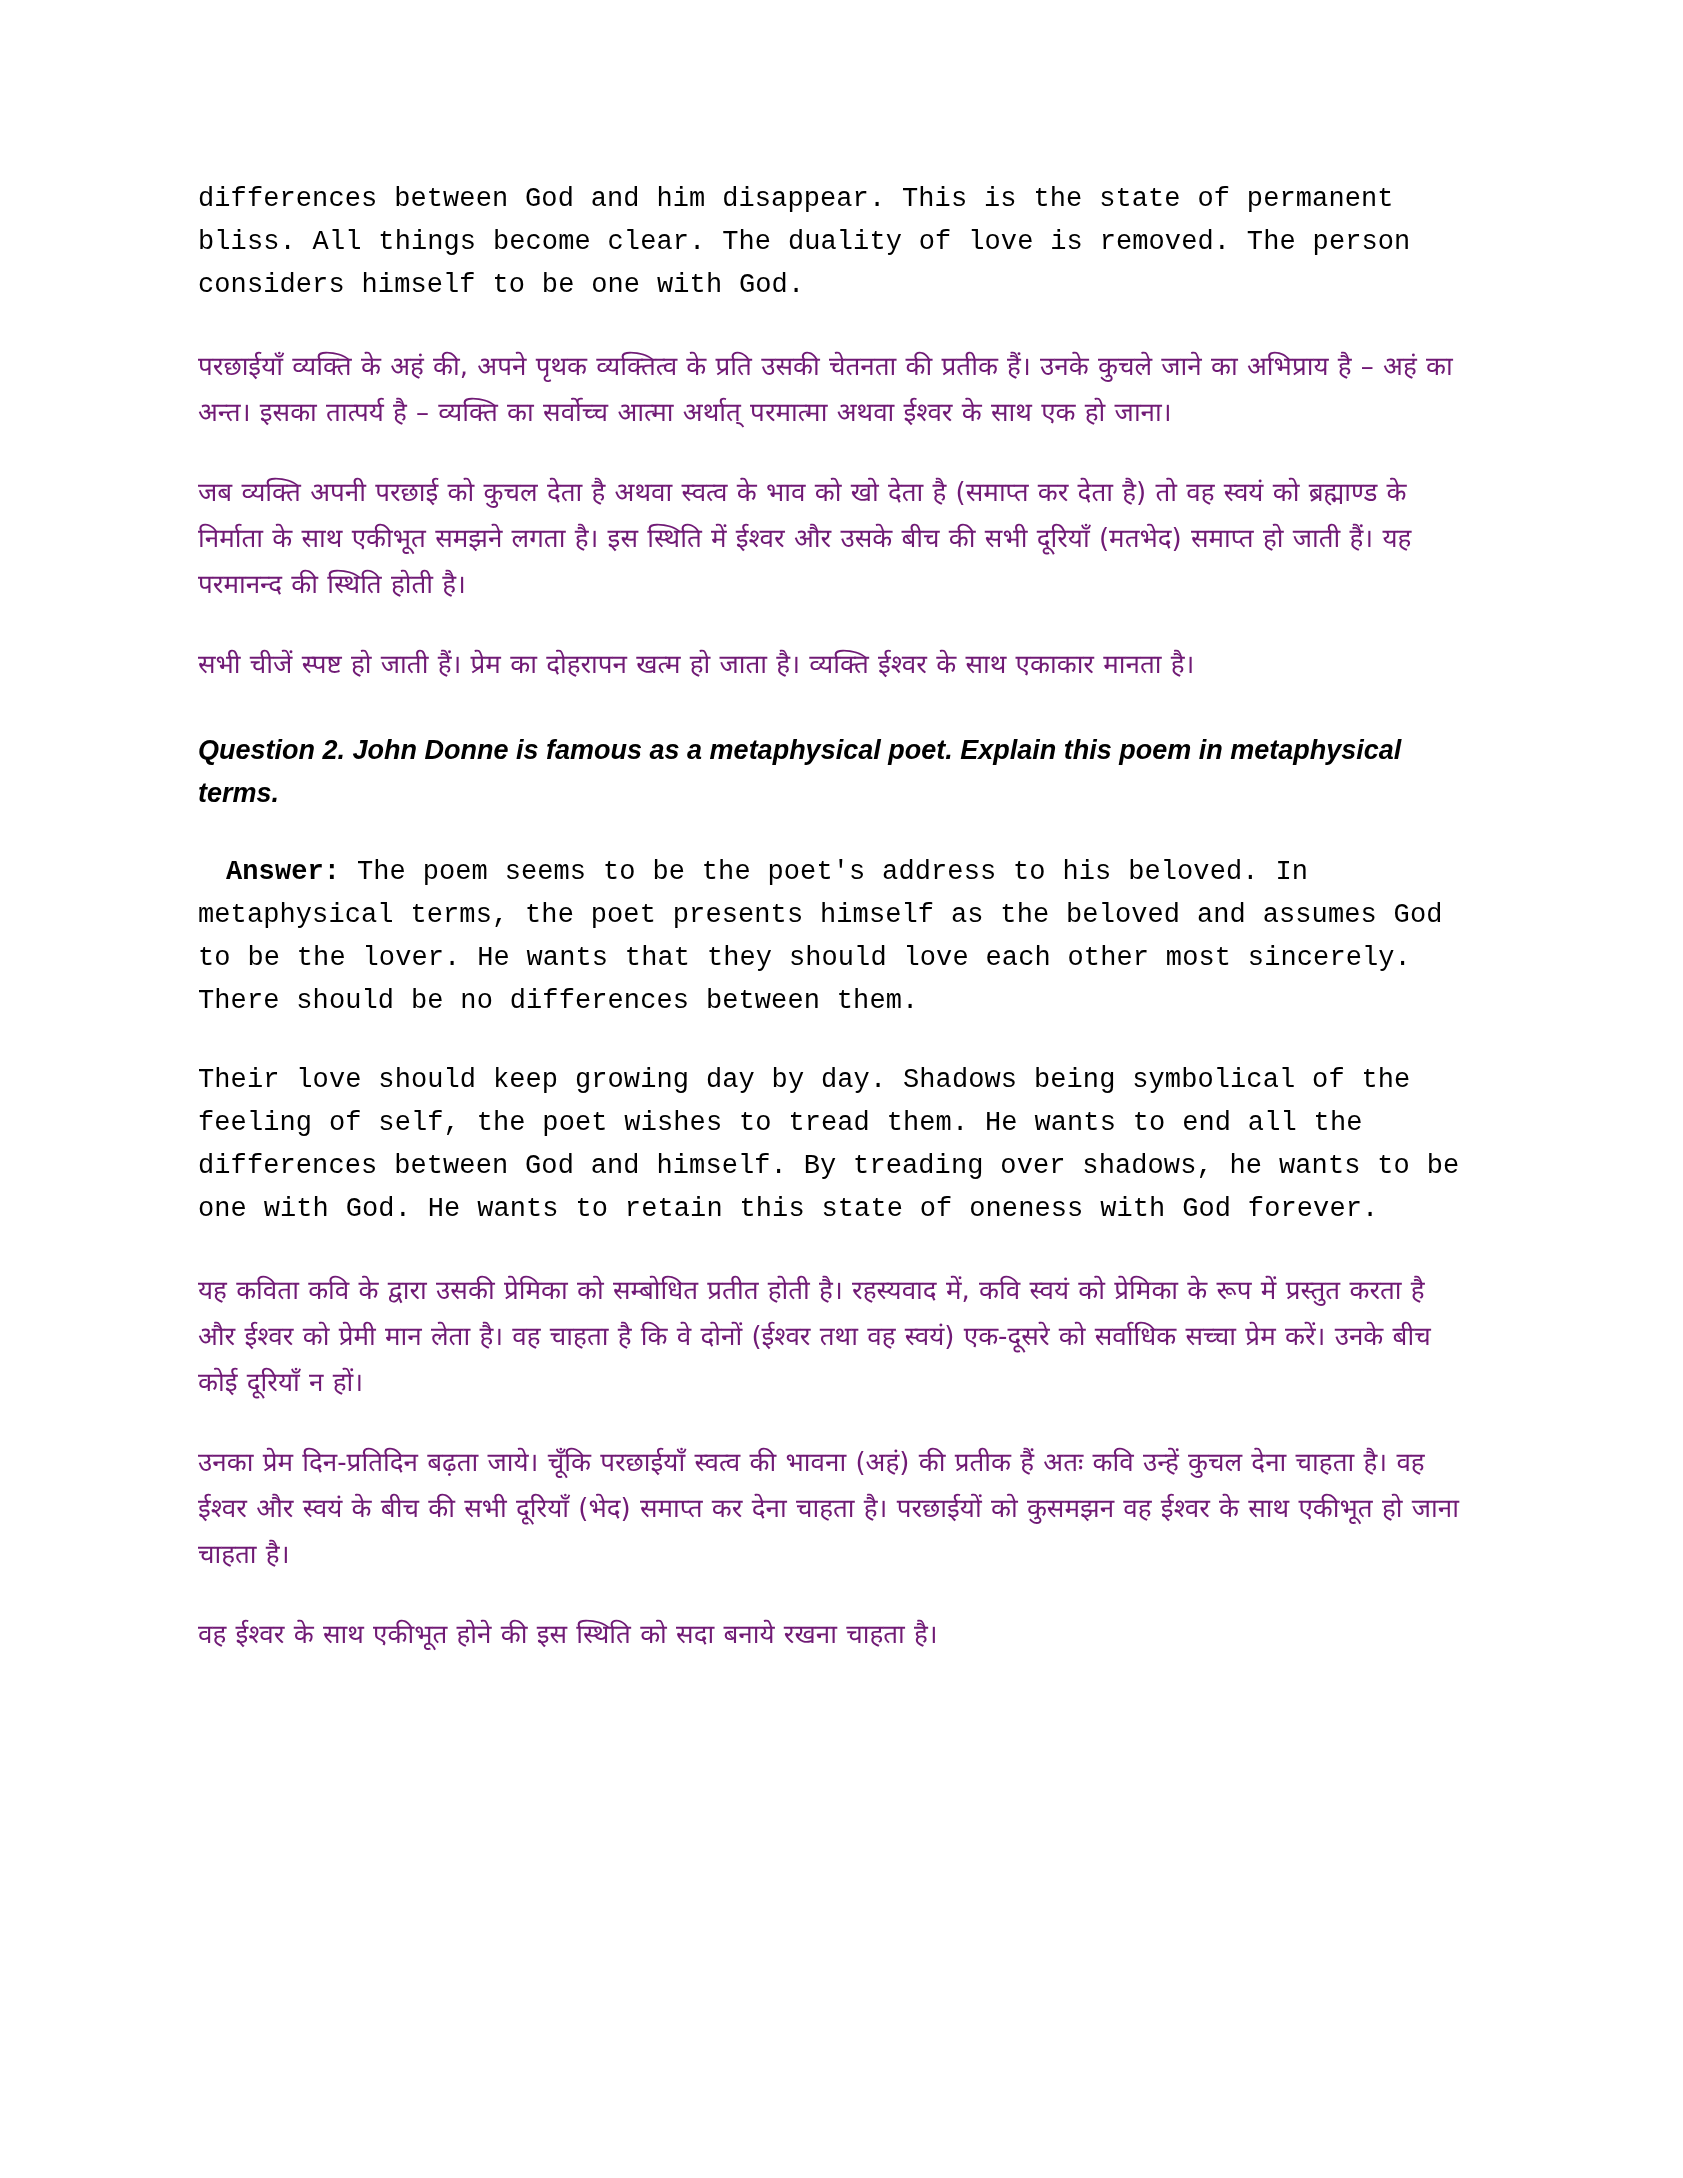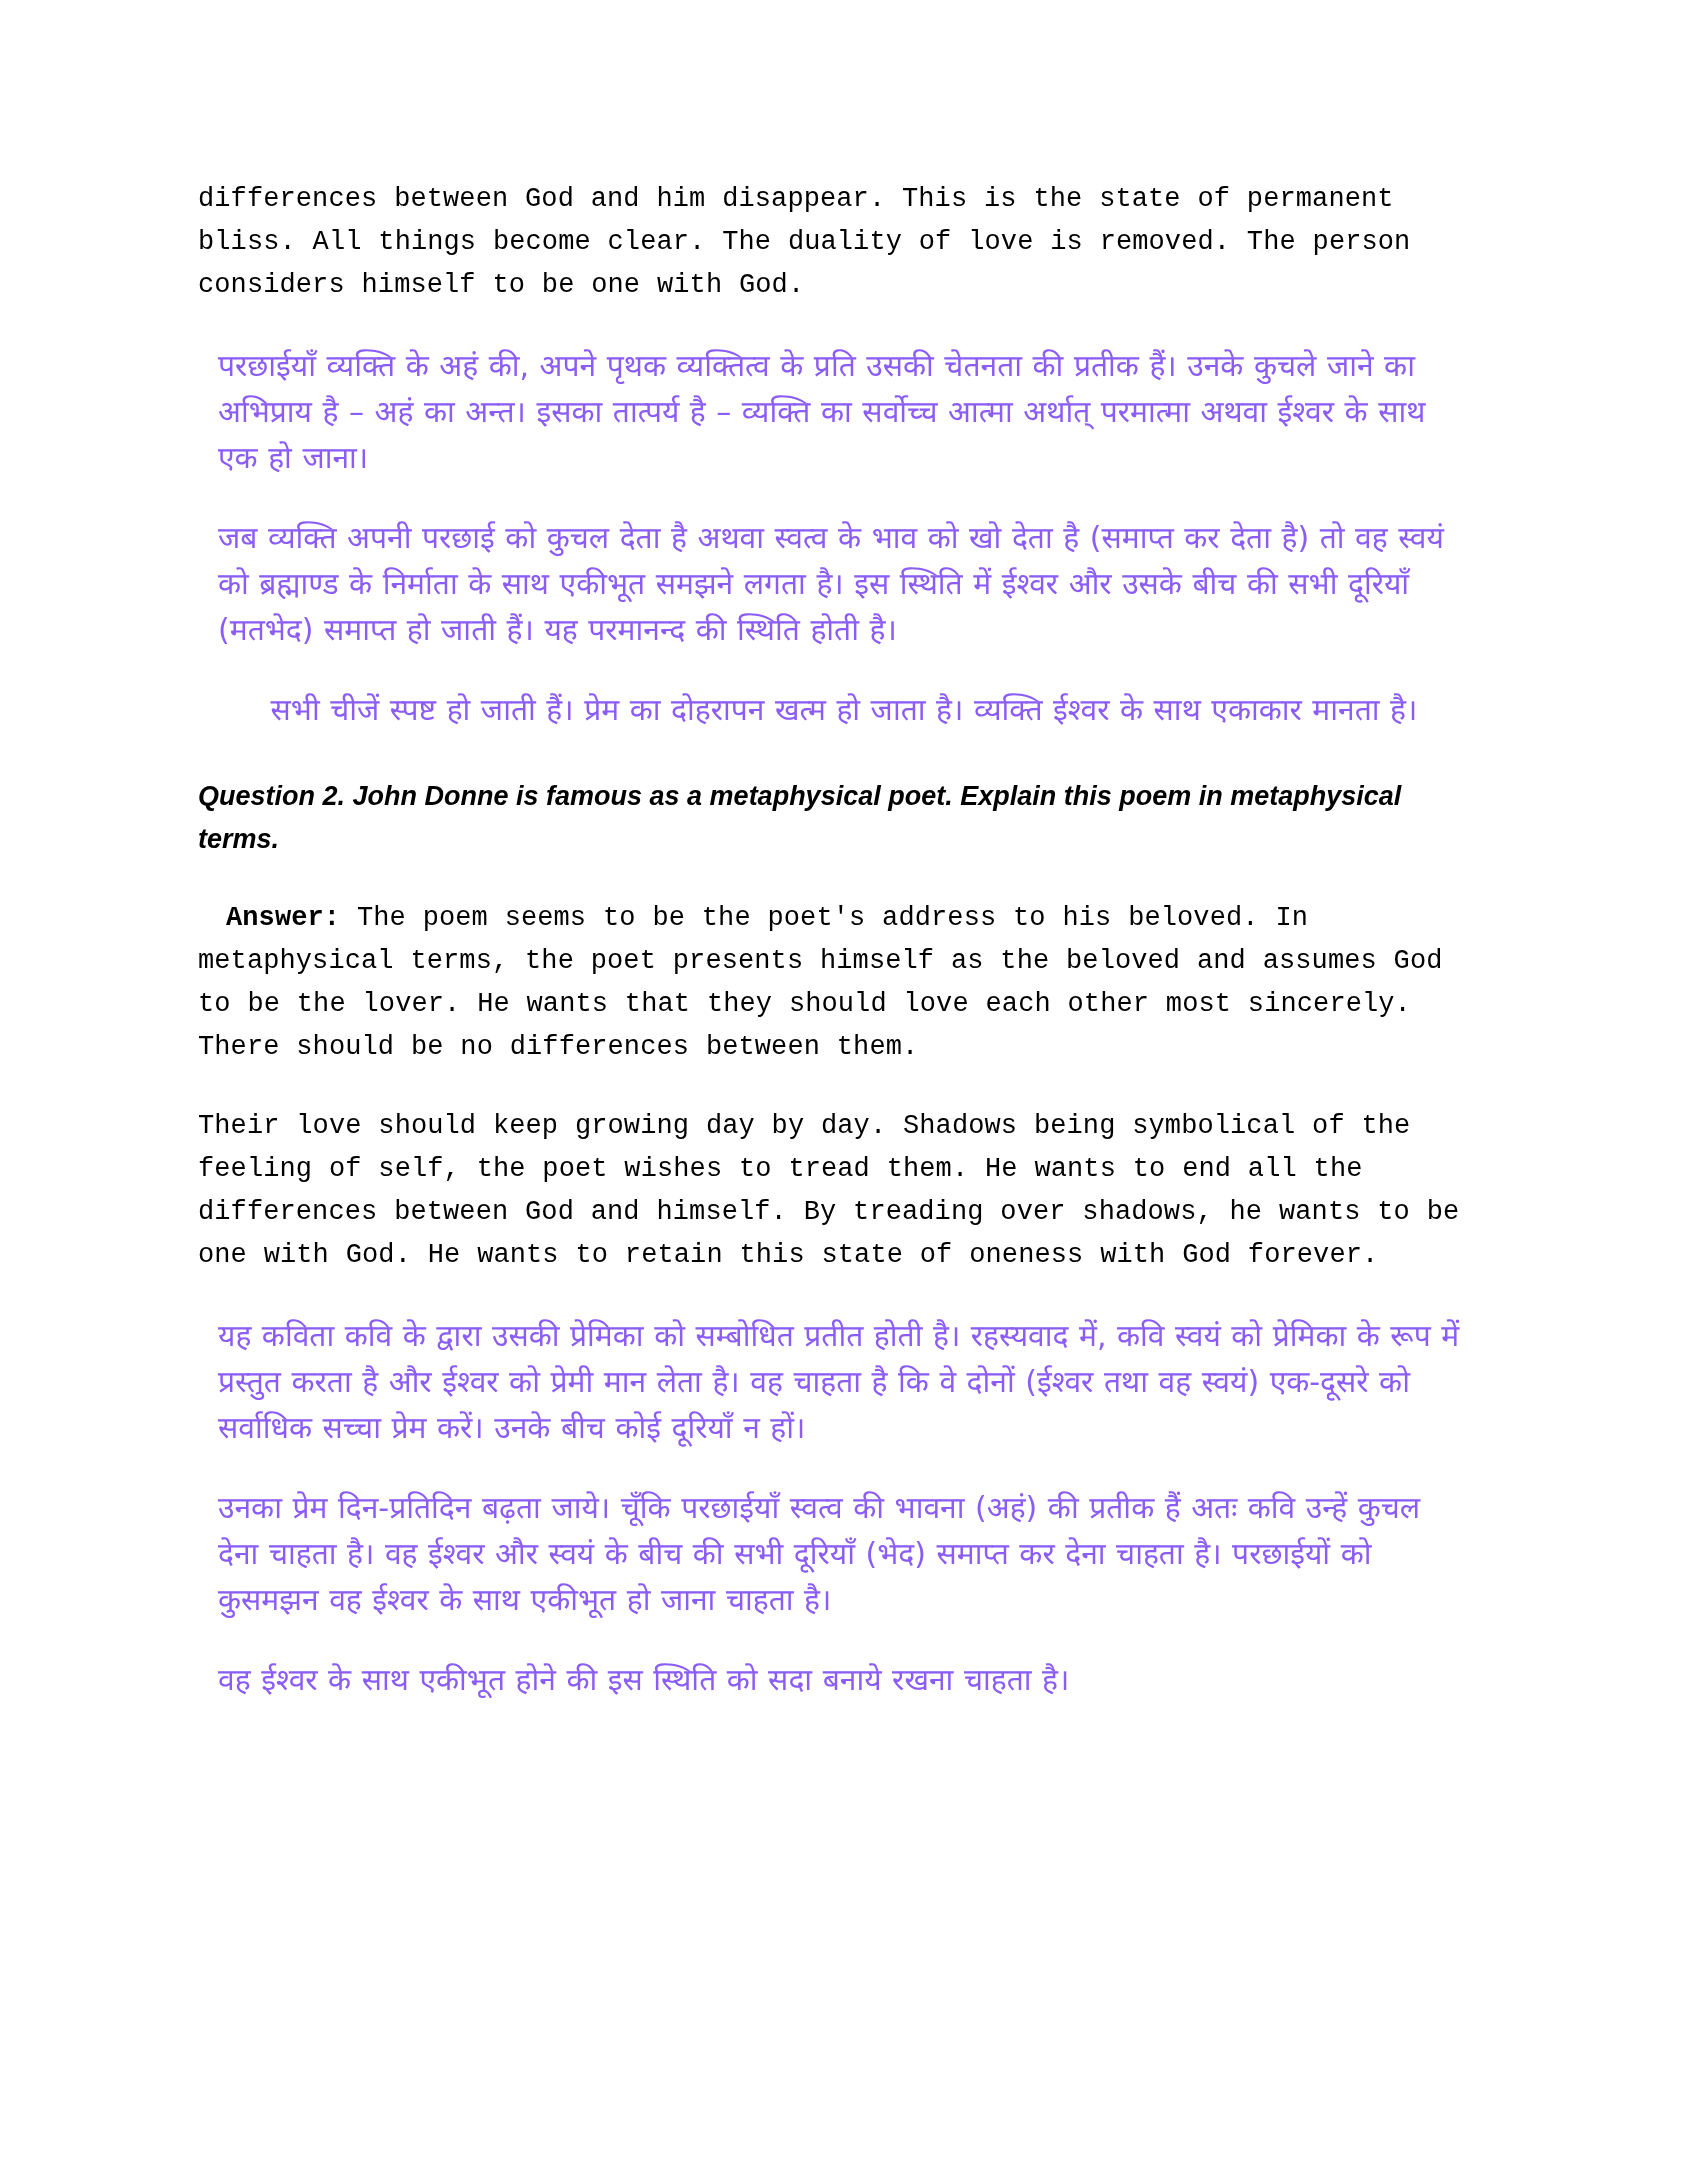--- a/index.html
+++ b/index.html
@@ -32,42 +32,41 @@
     font-family: Liberation Mono, monospace;
     font-size: 27px;
     line-height: 43px;
     letter-spacing: 0.1px;
     color: #000000;
     margin-bottom: 36px;
     word-spacing: 0.5px;
   }
   .para-hi {
     font-family: "DejaVu Sans", "Liberation Sans", sans-serif;
-    font-size: 30px;
+    font-size: 26px;
     line-height: 46px;
-    color: #8b5cf6;
+    color: #701a75;
     margin-bottom: 34px;
     word-spacing: 1px;
-    margin-left: 20px;
   }
   .q-heading {
     font-family: "Liberation Sans", "DejaVu Sans", sans-serif;
     font-size: 27px;
     line-height: 43px;
     font-weight: bold;
     color: #000000;
     margin-bottom: 36px;
     font-style: italic;
   }
   .answer-label {
     font-weight: bold;
     margin-left: 28px;
   }
   .tight-top { margin-top: 0; }
-  .gap-lg { margin-bottom: 42px; text-align: center; }
+  .gap-lg { margin-bottom: 42px; }
 </style>
 </head>
 <body>
 
 <div class="page">
   <div class="content">
 
     <p class="para-en tight-top">differences between God and him disappear. This is the state of permanent bliss. All things become clear. The duality of love is removed. The person considers himself to be one with God.</p>
 
     <p class="para-hi">परछाईयाँ व्यक्ति के अहं की, अपने पृथक व्यक्तित्व के प्रति उसकी चेतनता की प्रतीक हैं। उनके कुचले जाने का अभिप्राय है – अहं का अन्त। इसका तात्पर्य है – व्यक्ति का सर्वोच्च आत्मा अर्थात् परमात्मा अथवा ईश्वर के साथ एक हो जाना।</p>

